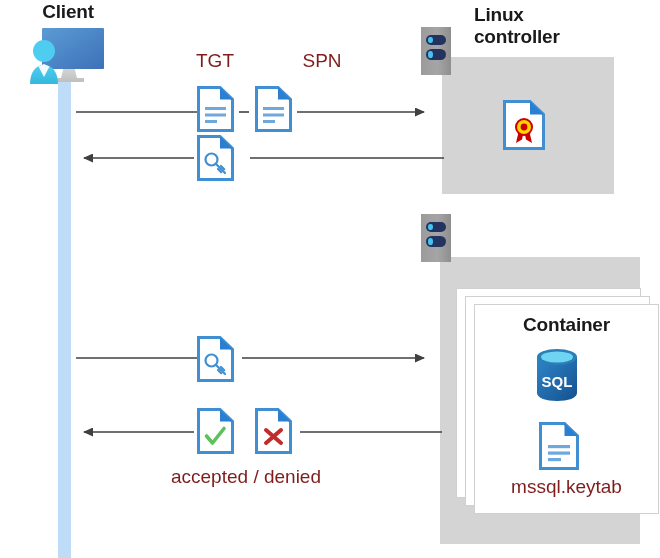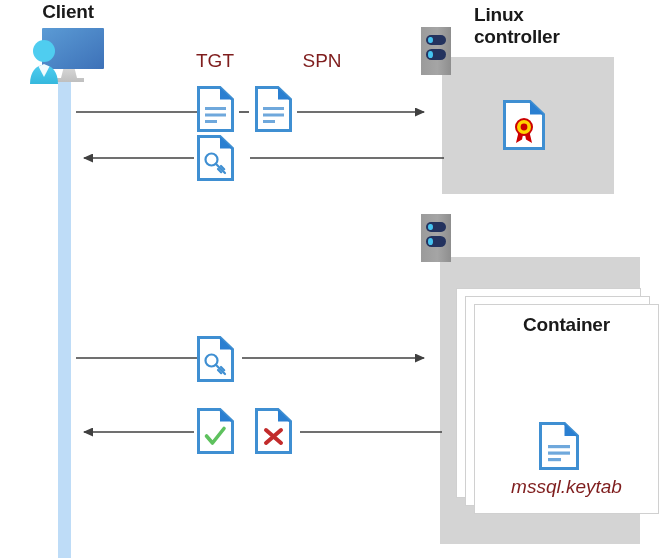--- a/index.html
+++ b/index.html
@@ -135,32 +135,46 @@
         <i></i>
       </span>
     <span class="bar" style="top:46%;">
         <i></i>
       </span>
   </div>
 
 
   <div class="abs title-bold center" style="left:462px;top:313px;width:185px;">Container</div>
 
+  <div class="icon-wrap" style="left:522px;top:348px;width:46px;height:54px;">
+    <svg width="46" height="54" viewBox="0 0 46 54">
+      <defs>
+        <linearGradient id="gSql" x1="0" y1="0" x2="1" y2="1">
+          <stop offset="0" stop-color="#2e86c8"></stop>
+            <stop offset="1" stop-color="#15508f"></stop>
+        </linearGradient>
+      </defs>
+      <path d="M3,9 h40 v36 c0,5 -9,8 -20,8 c-11,0 -20,-3 -20,-8 z" fill="url(#gSql)"></path>
+      <ellipse cx="23" cy="9" rx="20" ry="8" fill="#2a7fb8"></ellipse>
+      <ellipse cx="23" cy="9" rx="16" ry="5.6" fill="#6fd3f2"></ellipse>
+      <text x="23" y="39" font-family="Liberation Sans, sans-serif" font-size="15" font-weight="bold" fill="#ffffff" text-anchor="middle">SQL</text>
+    </svg>
+  </div>
 
   <div class="icon-wrap" style="left:527px;top:422px;width:40px;height:48px;">
     <svg width="40" height="48" viewBox="0 0 40 48">
       <path d="M1.5,1.5 H25.5 L38.5,14 V46.5 H1.5 Z" fill="#ffffff" stroke="#3f8fd2" stroke-width="3"></path>
       <path d="M25.5,1.5 L38.5,14 H25.5 Z" fill="#2a7fd1"></path>
       <rect x="9" y="23" width="22" height="3.2" fill="#6fa8dc"></rect>
       <rect x="9" y="29.5" width="22" height="3.2" fill="#6fa8dc"></rect>
       <rect x="9" y="36" width="13" height="3.2" fill="#6fa8dc"></rect>
     </svg>
   </div>
 
-  <div class="abs label-plain center" style="left:462px;top:476px;width:185px;font-style:italic;">mssql.keytab</div>
+  <div class="abs label-plain center" style="left:462px;top:476px;width:185px;">mssql.keytab</div>
 
   <div class="abs label-plain center" style="left:180px;top:50px;width:46px;">TGT</div>
   <div class="abs label-plain center" style="left:238px;top:50px;width:48px;margin-left:48px;">SPN</div>
 
   <div class="icon-wrap" style="left:185px;top:86px;width:37px;height:46px;">
     <svg width="37" height="46" viewBox="0 0 37 46">
       <path d="M1.5,1.5 H23 L35.5,13.5 V44.5 H1.5 Z" fill="#ffffff" stroke="#3f8fd2" stroke-width="3"></path>
       <path d="M23,1.5 L35.5,13.5 H23 Z" fill="#2a7fd1"></path>
       <rect x="8" y="21" width="21" height="3" fill="#6fa8dc"></rect>
       <rect x="8" y="27.5" width="21" height="3" fill="#6fa8dc"></rect>
@@ -211,14 +225,15 @@
   </div>
 
   <div class="icon-wrap" style="left:243px;top:408px;width:37px;height:46px;">
     <svg width="37" height="46" viewBox="0 0 37 46">
       <path d="M1.5,1.5 H23 L35.5,13.5 V44.5 H1.5 Z" fill="#ffffff" stroke="#3f8fd2" stroke-width="3"></path>
       <path d="M23,1.5 L35.5,13.5 H23 Z" fill="#2a7fd1"></path>
       <path d="M11,22 L26,35 M26,22 L11,35" fill="none" stroke="#c22b2b" stroke-width="4" stroke-linecap="round"></path>
     </svg>
   </div>
 
+  <div class="abs label-plain center" style="left:120px;top:466px;width:228px;">accepted / denied</div>
 
 </div>
 
 </body></html>

